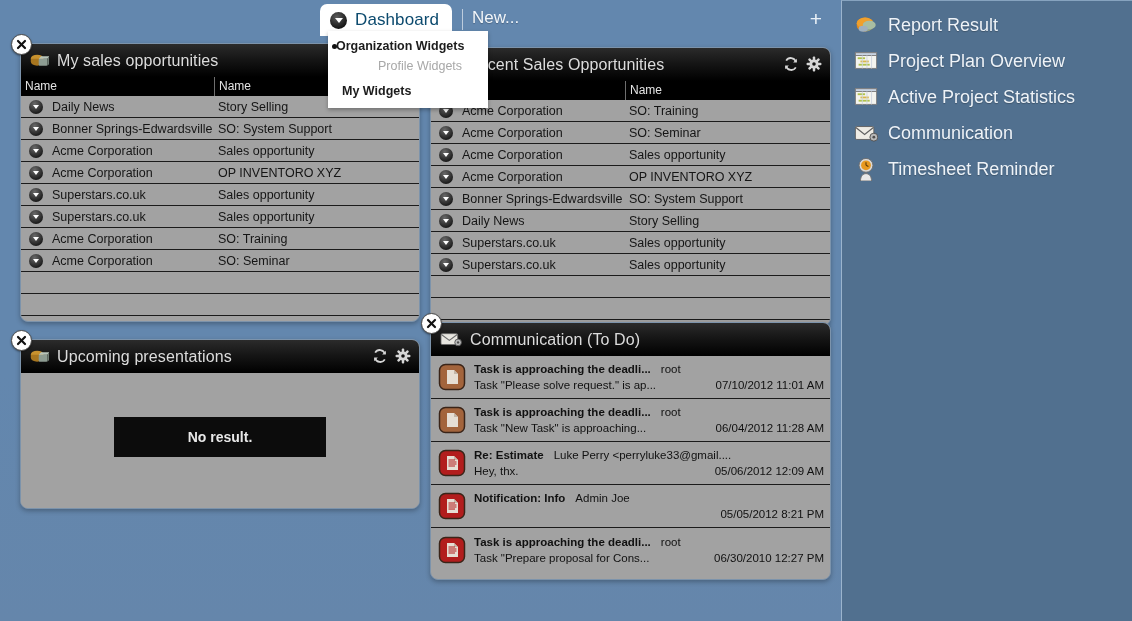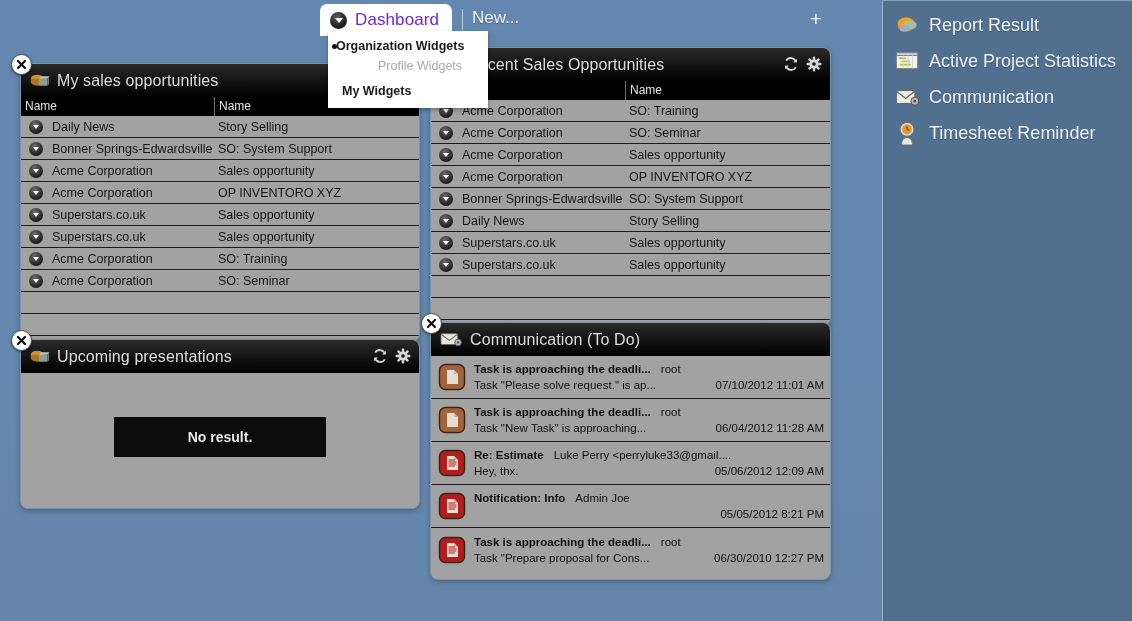--- a/index.html
+++ b/index.html
@@ -37,21 +37,21 @@
     flex: 0 0 auto;
   }
   .tab-caret i {
     display:block;
     width: 0; height: 0;
     border-left: 4px solid transparent;
     border-right: 4px solid transparent;
     border-top: 5px solid #ffffff;
   }
   .tab-active-label {
-    font-size: 17px; color: #6d28d9; letter-spacing: .1px;
+    font-size: 17px; color: #0c4a6e; letter-spacing: .1px;
     white-space: nowrap;
   }
   .tab-sep {
     position: absolute; left: 462px; top: 9px;
     width: 1px; height: 21px; background: #c7d4e2; opacity:.9;
   }
   .tab-new {
     position: absolute; left: 472px; top: 8px;
     font-size: 17px; color: #f2f6fa;
     white-space: nowrap;
@@ -185,21 +185,21 @@
     overflow: hidden; text-overflow: clip; max-width: 205px;
   }
   .comm-from { color: #111; white-space: nowrap; overflow:hidden; }
   .comm-line2 { display:flex; justify-content: space-between; font-size: 11.5px; margin-top: 4px; color:#111; }
   .comm-preview { white-space: nowrap; overflow: hidden; max-width: 220px; }
   .comm-date { white-space: nowrap; }
 
   
   .sidebar {
     position: absolute; right: 0; top: 0;
-    width: 250px; height: 621px;
+    width: 291px; height: 621px;
     background: #51708f;
     border-left: 1px solid #9bb4cd;
     border-top: 1px solid #86a3bf;
     padding-top: 6px;
   }
   .sb-item {
     display: flex; align-items: center; gap: 10px;
     height: 36px; padding-left: 12px;
   }
   .sb-label {
@@ -232,21 +232,21 @@
     </div>
     <div class="dd-item dim">
       <span>Profile Widgets</span>
     </div>
     <div class="dd-gap"></div>
     <div class="dd-item">
       <span>My Widgets</span>
     </div>
   </div>
 
-  <div class="widget" style="left:20px; top:63px; width:400px; height:279px;">
+  <div class="widget" style="left:20px; top:43px; width:400px; height:279px;">
     <div class="close-btn">
       <svg width="13" height="13" viewBox="0 0 13 13">
           <line x1="3" y1="3" x2="10" y2="10" stroke="#111" stroke-width="2.2" stroke-linecap="round"></line>
           <line x1="10" y1="3" x2="3" y2="10" stroke="#111" stroke-width="2.2" stroke-linecap="round"></line>
         </svg>
     </div>
     <div class="widget-inner">
       <div class="w-head">
         <svg class="ico-cube" viewBox="0 0 24 20">
           <ellipse cx="9" cy="7" rx="8" ry="5" fill="#c8922e"></ellipse>
@@ -641,20 +641,35 @@
           <rect x="1.5" y="4" width="23" height="3" fill="#c9d4e2" stroke="#7b7b7b"></rect>
           <rect x="4" y="9" width="8" height="2" fill="#b0c24c"></rect>
           <rect x="7" y="12.5" width="9" height="2" fill="#d8b84a"></rect>
           <rect x="5" y="16" width="12" height="2" fill="#b0c24c"></rect>
           <g stroke="#cfd6de">
             <line x1="9" y1="7" x2="9" y2="21"></line>
             <line x1="14" y1="7" x2="14" y2="21"></line>
             <line x1="19" y1="7" x2="19" y2="21"></line>
           </g>
         </svg>
+        <span class="sb-label">Project Plan Overview</span>
+      </div>
+      <div class="sb-item">
+        <svg class="sb-ico" viewBox="0 0 26 26">
+          <rect x="1.5" y="4" width="23" height="17" fill="#f4f4ef" stroke="#7b7b7b"></rect>
+          <rect x="1.5" y="4" width="23" height="3" fill="#c9d4e2" stroke="#7b7b7b"></rect>
+          <rect x="4" y="9" width="8" height="2" fill="#b0c24c"></rect>
+          <rect x="7" y="12.5" width="9" height="2" fill="#d8b84a"></rect>
+          <rect x="5" y="16" width="12" height="2" fill="#b0c24c"></rect>
+          <g stroke="#cfd6de">
+            <line x1="9" y1="7" x2="9" y2="21"></line>
+            <line x1="14" y1="7" x2="14" y2="21"></line>
+            <line x1="19" y1="7" x2="19" y2="21"></line>
+          </g>
+        </svg>
         <span class="sb-label">Active Project Statistics</span>
       </div>
       <div class="sb-item">
         <svg class="sb-ico" viewBox="0 0 26 26">
           <rect x="1.5" y="6" width="20" height="14" rx="1.5" fill="#efece5" stroke="#616161"></rect>
           <path d="M2 7l9.5 7.5L21 7" fill="none" stroke="#616161" stroke-width="1.3"></path>
           <circle cx="21.5" cy="17.5" r="4.3" fill="#b9b9b9" stroke="#4e4e4e"></circle>
           <circle cx="21.5" cy="17.5" r="1.5" fill="#4e4e4e"></circle>
         </svg>
         <span class="sb-label">Communication</span>

